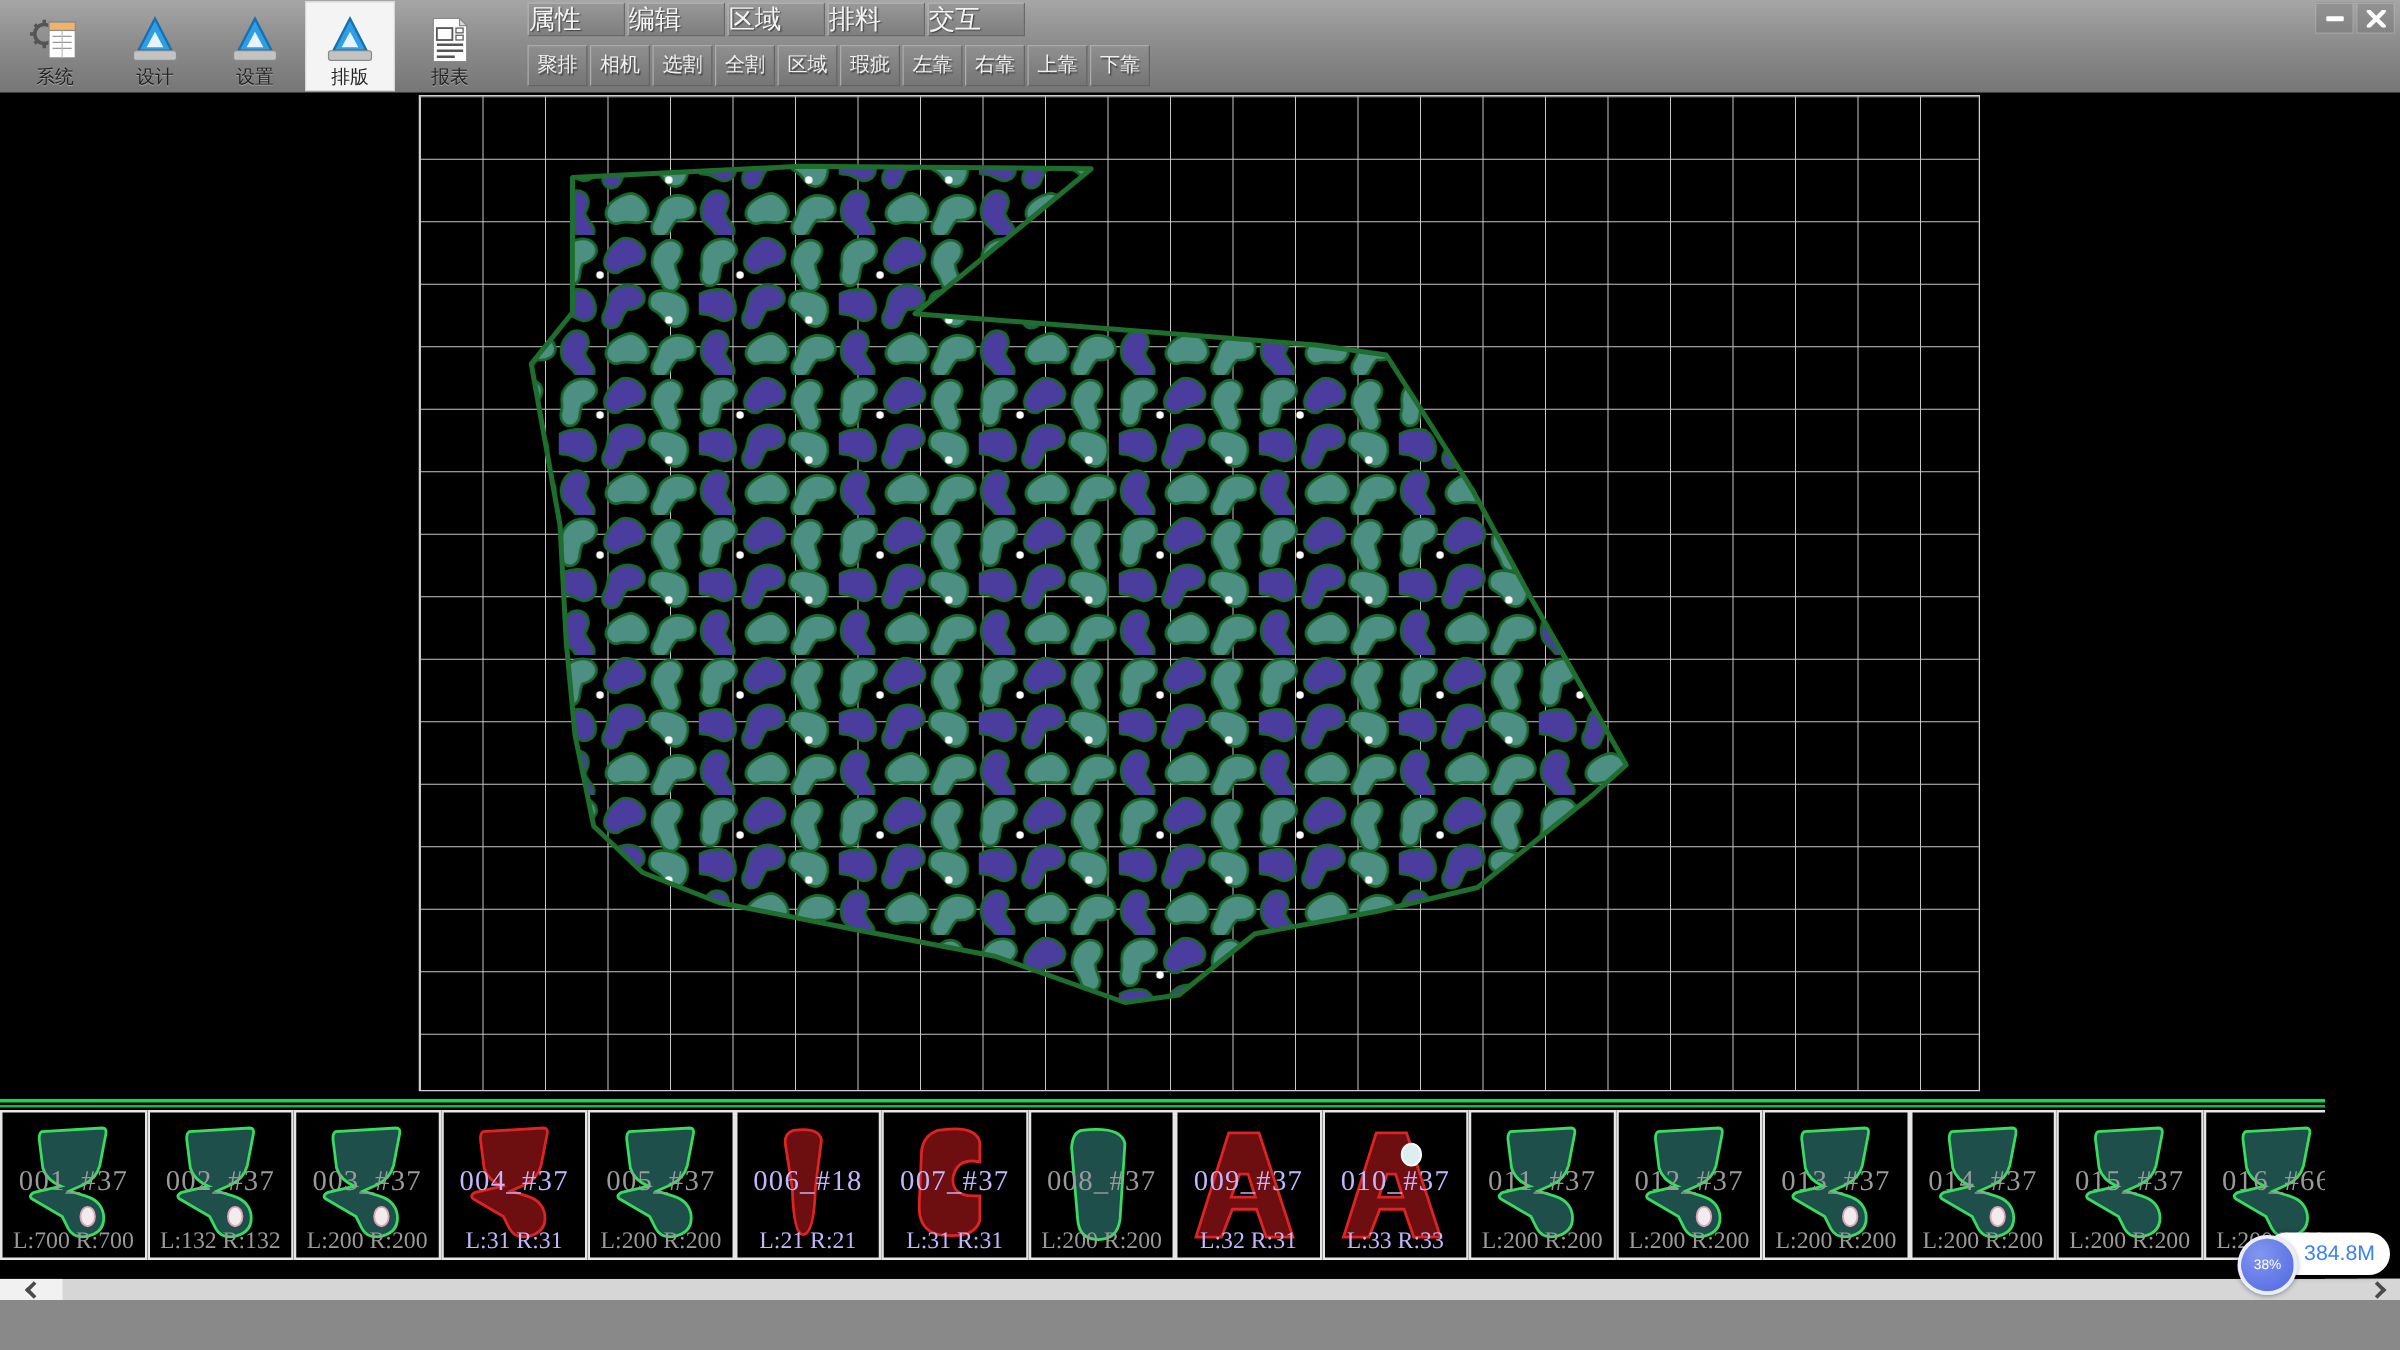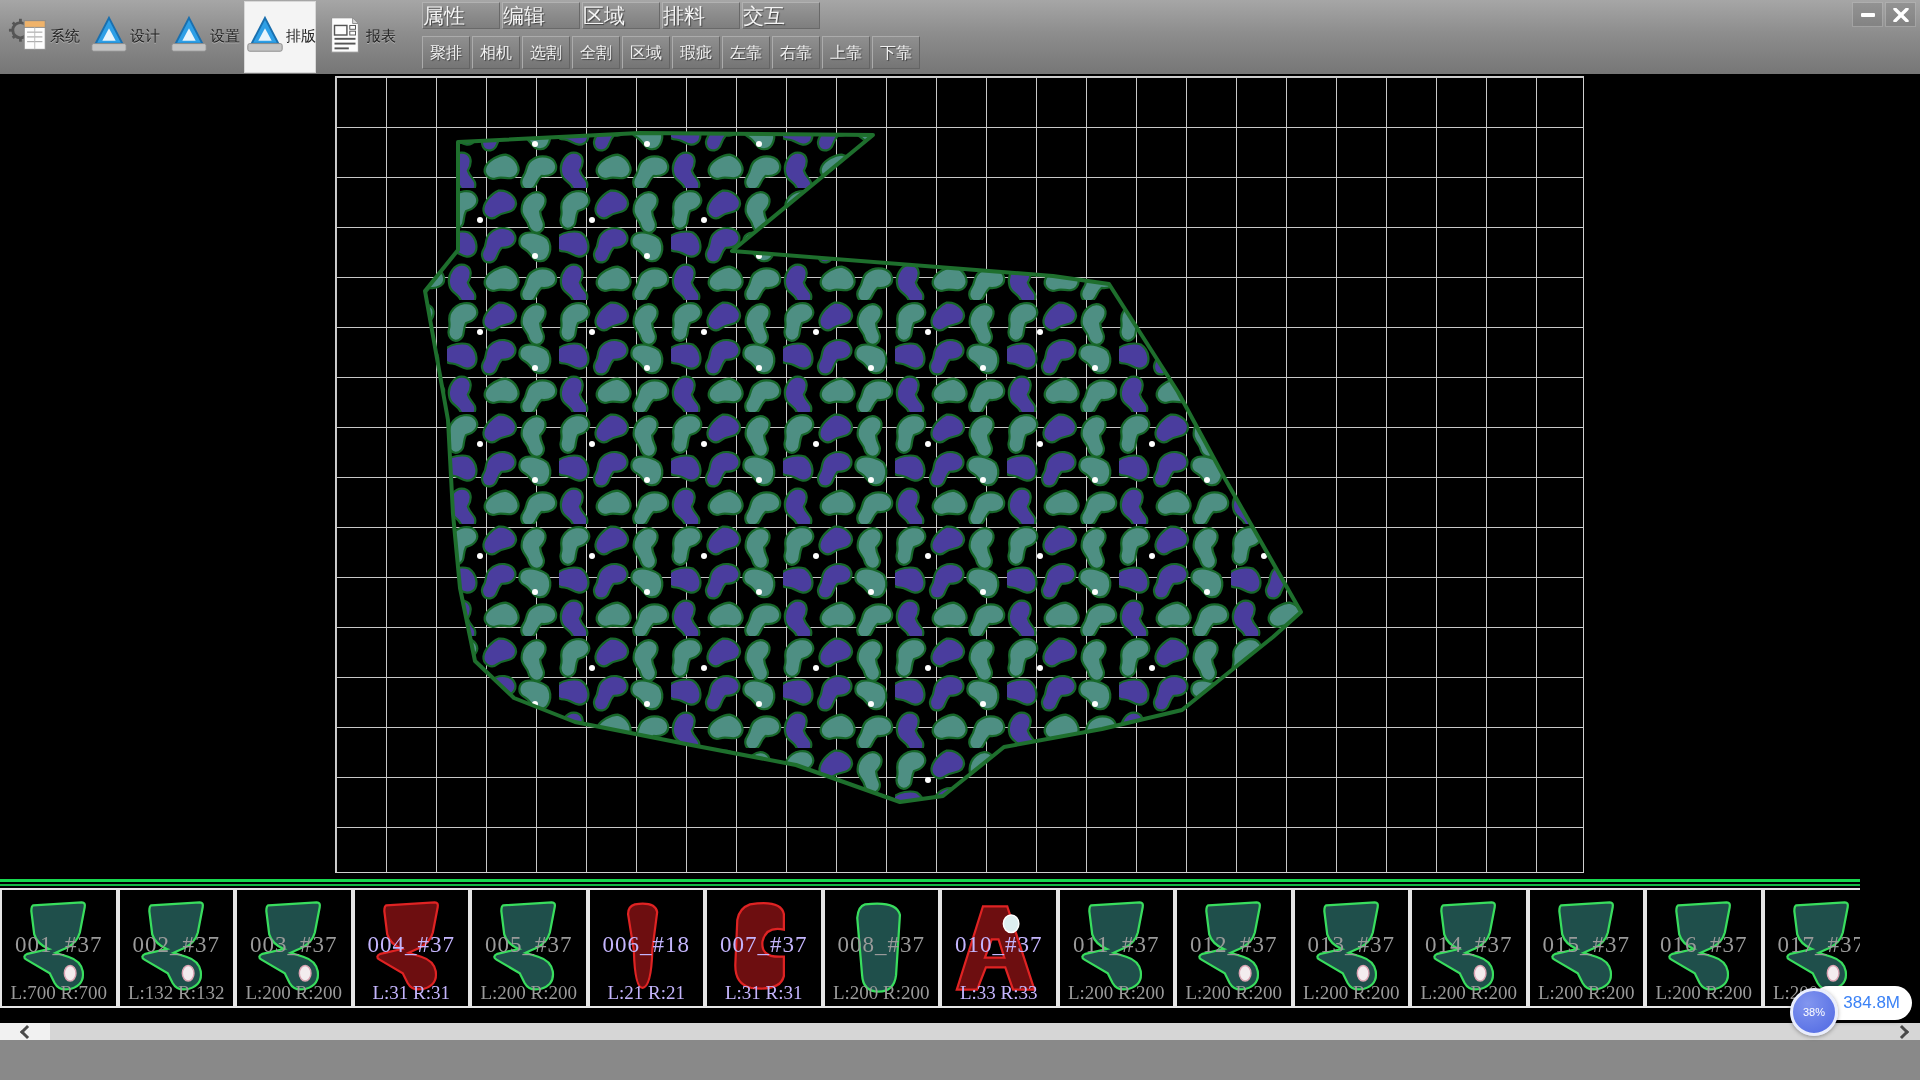--- a/index.html
+++ b/index.html
@@ -2,21 +2,21 @@
 <html><head>
 <meta charset="utf-8">
 <style>
   html,body{margin:0;padding:0;background:#555;}
   #app{position:relative;width:1920px;height:1080px;overflow:hidden;background:#000;
        font-family:"Liberation Sans",sans-serif;-webkit-font-smoothing:antialiased;}
 
   
   .toolbar{position:absolute;top:0;left:0;width:1920px;height:74px;
            background:linear-gradient(#a6a6a6,#8d8d8d 45%,#767676);z-index:10;}
-  .bigbtn{position:absolute;top:1px;height:72px;width:72px;display:flex;
+  .bigbtn{position:absolute;top:1px;height:72px;width:72px;display:flex;flex-direction:column;
           align-items:center;justify-content:flex-end;padding-bottom:3px;box-sizing:border-box;cursor:default;}
   .bigbtn .blabel{font-size:15px;color:#222;text-shadow:0 1px 0 rgba(255,255,255,.35);line-height:16px;}
   .bigbtn.active{background:#f4f4f4;box-shadow:inset 0 0 0 1px #d8d8d8;}
   .bigbtn svg{display:block;margin-bottom:2px;}
   .menu-row1{position:absolute;left:422px;top:2px;display:flex;gap:2px;}
   .menu-btn{width:78px;height:27px;line-height:26px;text-align:left;color:#f4f4f4;font-size:21px;
             background:linear-gradient(#989898,#7e7e7e);border:1px solid;border-color:#b2b2b2 #696969 #696969 #b2b2b2;
             box-sizing:border-box;text-shadow:1px 1px 1px rgba(0,0,0,.5);}
   .menu-row2{position:absolute;left:422px;top:36px;display:flex;gap:2px;}
   .tool-btn{width:48px;height:33px;line-height:32px;text-align:center;color:#f1f1f1;font-size:16px;
@@ -284,20 +284,27 @@
       </div>
       <div class="cell">
         <svg class="shape t-teal">
             <use href="#s-tallblob"></use>
           </svg>
         <div class="num">008_#37</div>
         <div class="lr">L:200 R:200</div>
       </div>
       <div class="cell green-label">
         <svg class="shape t-red">
+            <use href="#s-ashape"></use>
+          </svg>
+        <div class="num">009_#37</div>
+        <div class="lr">L:32 R:31</div>
+      </div>
+      <div class="cell green-label">
+        <svg class="shape t-red">
             <use href="#s-ashape-hole"></use>
           </svg>
         <div class="num">010_#37</div>
         <div class="lr">L:33 R:33</div>
       </div>
       <div class="cell">
         <svg class="shape t-teal">
             <use href="#s-piece"></use>
           </svg>
         <div class="num">011_#37</div>
@@ -328,21 +335,21 @@
         <svg class="shape t-teal">
             <use href="#s-piece"></use>
           </svg>
         <div class="num">015_#37</div>
         <div class="lr">L:200 R:200</div>
       </div>
       <div class="cell">
         <svg class="shape t-teal">
             <use href="#s-piece"></use>
           </svg>
-        <div class="num">016_#37</div>
+        <div class="num">016_#66</div>
         <div class="lr">L:200 R:200</div>
       </div>
       <div class="cell">
         <svg class="shape t-teal">
             <use href="#s-piece-hole"></use>
           </svg>
         <div class="num">017_#37</div>
         <div class="lr">L:200 R:200</div>
       </div>
     </div>

